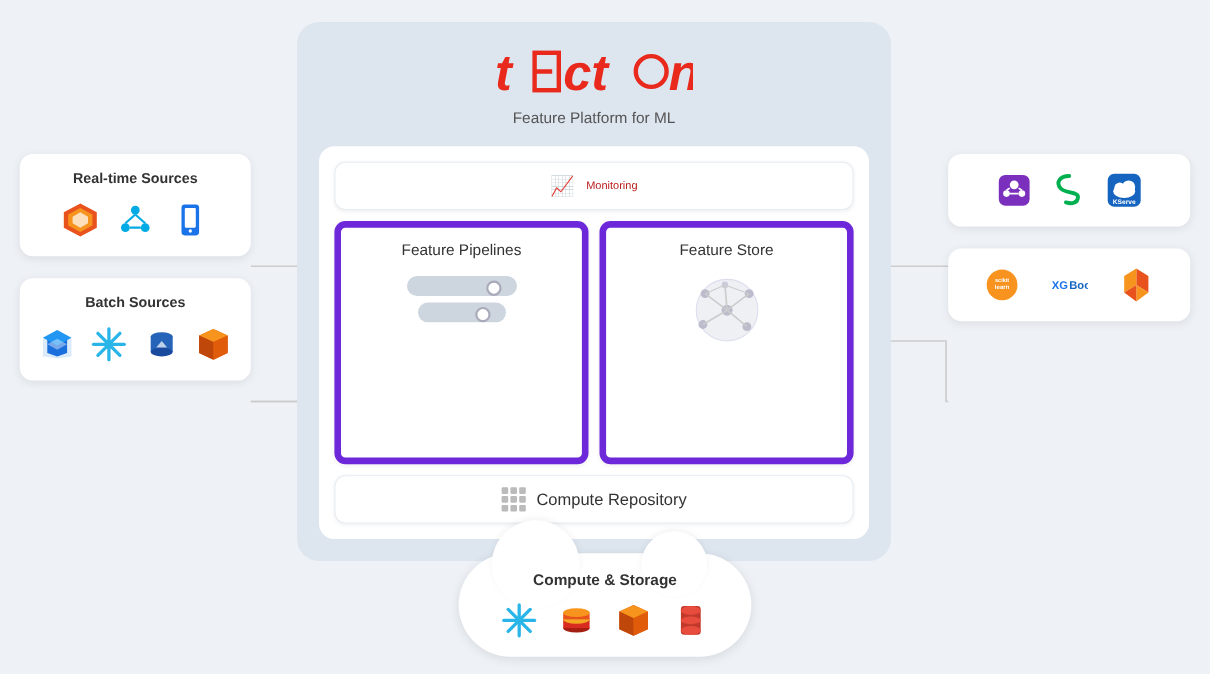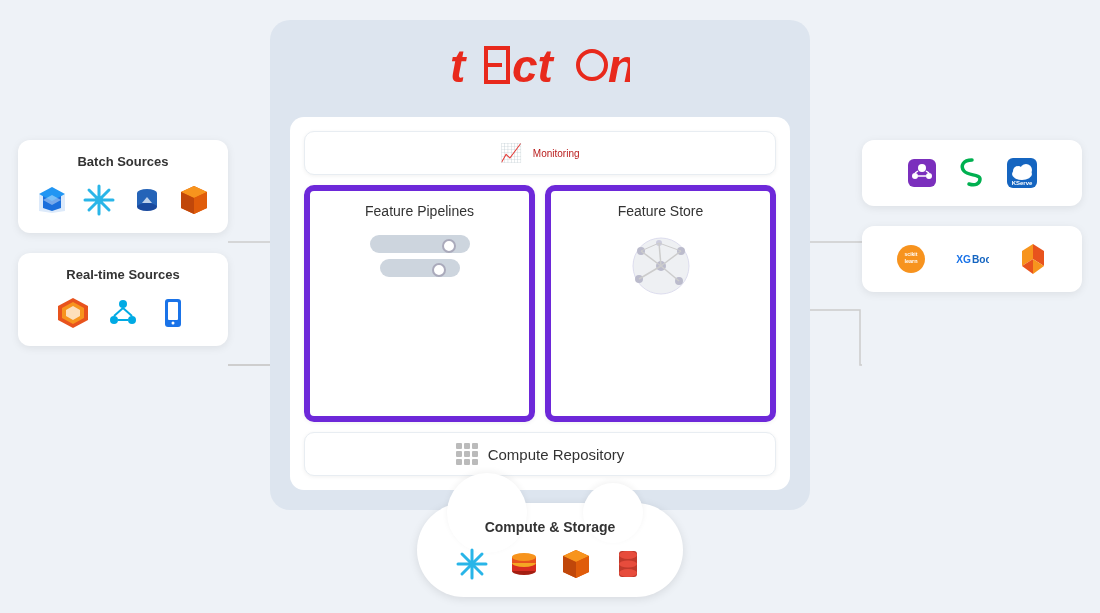--- a/index.html
+++ b/index.html
@@ -342,20 +342,21 @@
 <svg width="180" height="52" viewBox="0 0 180 52" xmlns="http://www.w3.org/2000/svg">
   <text x="0" y="42" font-family="Arial Black, sans-serif" font-size="46" font-weight="900" font-style="italic" fill="#e8291c">t</text>
 
   <rect x="36" y="8" width="22" height="34" rx="0" fill="none" stroke="#e8291c" stroke-width="4"></rect>
   <line x1="36" y1="25" x2="52" y2="25" stroke="#e8291c" stroke-width="4"></line>
   <text x="62" y="42" font-family="Arial Black, sans-serif" font-size="46" font-weight="900" font-style="italic" fill="#e8291c">ct</text>
 
   <circle cx="142" cy="25" r="14" fill="none" stroke="#e8291c" stroke-width="4"></circle>
   <text x="158" y="42" font-family="Arial Black, sans-serif" font-size="46" font-weight="900" font-style="italic" fill="#e8291c">n</text>
 </svg></div>
+    <div class="platform-subtitle" data-name="platform-subtitle">Feature Platform for ML</div>
   </div>
 
   <div class="inner-box" data-name="inner-platform-box">
 
     <div class="monitoring-row" data-name="monitoring-section">
       <span class="trend-icon" data-name="monitoring-icon">📈</span>
       <span class="label" data-name="monitoring-label">Monitoring</span>
     </div>
 
     <div class="middle-row" data-name="middle-row">
@@ -400,63 +401,20 @@
         <span></span>
           <span></span>
           <span></span>
       </div>
       <span class="label" data-name="feature-repository-label">Compute Repository</span>
     </div>
   </div>
 </div>
 
 <div class="left-boxes" data-name="left-boxes">
-  <div class="source-box" data-name="batch-sources-box">
-    <div class="title" data-name="batch-title">Batch Sources</div>
-    <div class="source-icons" data-name="batch-icons">
-
-      <div class="icon-wrap" data-name="databricks-icon">
-        <svg viewBox="0 0 34 34" xmlns="http://www.w3.org/2000/svg">
-          <polygon points="17,4 30,12 30,28 17,30 4,28 4,12" fill="#1b6fdc" opacity="0.15"></polygon>
-          <polygon points="17,8 26,13 26,25 17,28 8,25 8,13" fill="#1b6fdc"></polygon>
-          <polygon points="17,4 30,11 17,18 4,11" fill="#2196f3"></polygon>
-          <polygon points="17,12 26,17 17,22 8,17" fill="#fff" opacity="0.4"></polygon>
-        </svg>
-      </div>
-
-      <div class="icon-wrap" data-name="snowflake-left-icon">
-        <svg viewBox="0 0 34 34" xmlns="http://www.w3.org/2000/svg">
-          <line x1="17" y1="3" x2="17" y2="31" stroke="#29b5e8" stroke-width="3" stroke-linecap="round"></line>
-          <line x1="3" y1="17" x2="31" y2="17" stroke="#29b5e8" stroke-width="3" stroke-linecap="round"></line>
-          <line x1="7" y1="7" x2="27" y2="27" stroke="#29b5e8" stroke-width="3" stroke-linecap="round"></line>
-          <line x1="27" y1="7" x2="7" y2="27" stroke="#29b5e8" stroke-width="3" stroke-linecap="round"></line>
-          <circle cx="17" cy="17" r="4" fill="#29b5e8"></circle>
-        </svg>
-      </div>
-
-      <div class="icon-wrap" data-name="redshift-icon">
-        <svg viewBox="0 0 34 34" xmlns="http://www.w3.org/2000/svg">
-          <ellipse cx="17" cy="10" rx="10" ry="4" fill="#2564b8"></ellipse>
-          <rect x="7" y="10" width="20" height="14" fill="#2564b8"></rect>
-          <ellipse cx="17" cy="24" rx="10" ry="4" fill="#1a4a9e"></ellipse>
-          <polygon points="17,14 22,20 12,20" fill="white" opacity="0.7"></polygon>
-        </svg>
-      </div>
-
-      <div class="icon-wrap" data-name="s3-left-icon">
-        <svg viewBox="0 0 34 34" xmlns="http://www.w3.org/2000/svg">
-          <polygon points="17,3 30,9 30,25 17,31 4,25 4,9" fill="#e05c0a"></polygon>
-          <polygon points="17,3 30,9 17,15 4,9" fill="#f7941d"></polygon>
-          <polygon points="4,9 17,15 17,31 4,25" fill="#c0470a"></polygon>
-          <polygon points="30,9 17,15 17,31 30,25" fill="#e05c0a"></polygon>
-        </svg>
-      </div>
-    </div>
-  </div>
-
   <div class="source-box" data-name="realtime-sources-box">
     <div class="title" data-name="realtime-title">Real-time Sources</div>
     <div class="source-icons" data-name="realtime-icons">
 
       <div class="icon-wrap" data-name="kinesis-icon">
         <svg viewBox="0 0 34 34" xmlns="http://www.w3.org/2000/svg">
           <polygon points="17,2 32,10 32,24 17,32 2,24 2,10" fill="#e8531d"></polygon>
           <polygon points="17,6 28,12 28,22 17,28 6,22 6,12" fill="#f7941d"></polygon>
           <polygon points="17,10 24,14 24,20 17,24 10,20 10,14" fill="#fff" opacity="0.7"></polygon>
         </svg>
@@ -471,20 +429,63 @@
           <line x1="17" y1="12" x2="26" y2="20" stroke="#00aae4" stroke-width="2"></line>
           <line x1="12" y1="24" x2="22" y2="24" stroke="#00aae4" stroke-width="2"></line>
         </svg>
       </div>
 
       <div class="icon-wrap" data-name="mobile-icon">
         <svg viewBox="0 0 34 34" xmlns="http://www.w3.org/2000/svg">
           <rect x="9" y="3" width="16" height="28" rx="3" fill="#1a73e8"></rect>
           <rect x="12" y="6" width="10" height="18" rx="1" fill="white"></rect>
           <circle cx="17" cy="27" r="1.5" fill="white"></circle>
+        </svg>
+      </div>
+    </div>
+  </div>
+
+  <div class="source-box" data-name="batch-sources-box">
+    <div class="title" data-name="batch-title">Batch Sources</div>
+    <div class="source-icons" data-name="batch-icons">
+
+      <div class="icon-wrap" data-name="databricks-icon">
+        <svg viewBox="0 0 34 34" xmlns="http://www.w3.org/2000/svg">
+          <polygon points="17,4 30,12 30,28 17,30 4,28 4,12" fill="#1b6fdc" opacity="0.15"></polygon>
+          <polygon points="17,8 26,13 26,25 17,28 8,25 8,13" fill="#1b6fdc"></polygon>
+          <polygon points="17,4 30,11 17,18 4,11" fill="#2196f3"></polygon>
+          <polygon points="17,12 26,17 17,22 8,17" fill="#fff" opacity="0.4"></polygon>
+        </svg>
+      </div>
+
+      <div class="icon-wrap" data-name="snowflake-left-icon">
+        <svg viewBox="0 0 34 34" xmlns="http://www.w3.org/2000/svg">
+          <line x1="17" y1="3" x2="17" y2="31" stroke="#29b5e8" stroke-width="3" stroke-linecap="round"></line>
+          <line x1="3" y1="17" x2="31" y2="17" stroke="#29b5e8" stroke-width="3" stroke-linecap="round"></line>
+          <line x1="7" y1="7" x2="27" y2="27" stroke="#29b5e8" stroke-width="3" stroke-linecap="round"></line>
+          <line x1="27" y1="7" x2="7" y2="27" stroke="#29b5e8" stroke-width="3" stroke-linecap="round"></line>
+          <circle cx="17" cy="17" r="4" fill="#29b5e8"></circle>
+        </svg>
+      </div>
+
+      <div class="icon-wrap" data-name="redshift-icon">
+        <svg viewBox="0 0 34 34" xmlns="http://www.w3.org/2000/svg">
+          <ellipse cx="17" cy="10" rx="10" ry="4" fill="#2564b8"></ellipse>
+          <rect x="7" y="10" width="20" height="14" fill="#2564b8"></rect>
+          <ellipse cx="17" cy="24" rx="10" ry="4" fill="#1a4a9e"></ellipse>
+          <polygon points="17,14 22,20 12,20" fill="white" opacity="0.7"></polygon>
+        </svg>
+      </div>
+
+      <div class="icon-wrap" data-name="s3-left-icon">
+        <svg viewBox="0 0 34 34" xmlns="http://www.w3.org/2000/svg">
+          <polygon points="17,3 30,9 30,25 17,31 4,25 4,9" fill="#e05c0a"></polygon>
+          <polygon points="17,3 30,9 17,15 4,9" fill="#f7941d"></polygon>
+          <polygon points="4,9 17,15 17,31 4,25" fill="#c0470a"></polygon>
+          <polygon points="30,9 17,15 17,31 30,25" fill="#e05c0a"></polygon>
         </svg>
       </div>
     </div>
   </div>
 </div>
 
 <div class="right-boxes" data-name="right-boxes">
   <div class="inference-box" data-name="online-inference-box">
     <div class="source-icons" data-name="online-icons">
 

